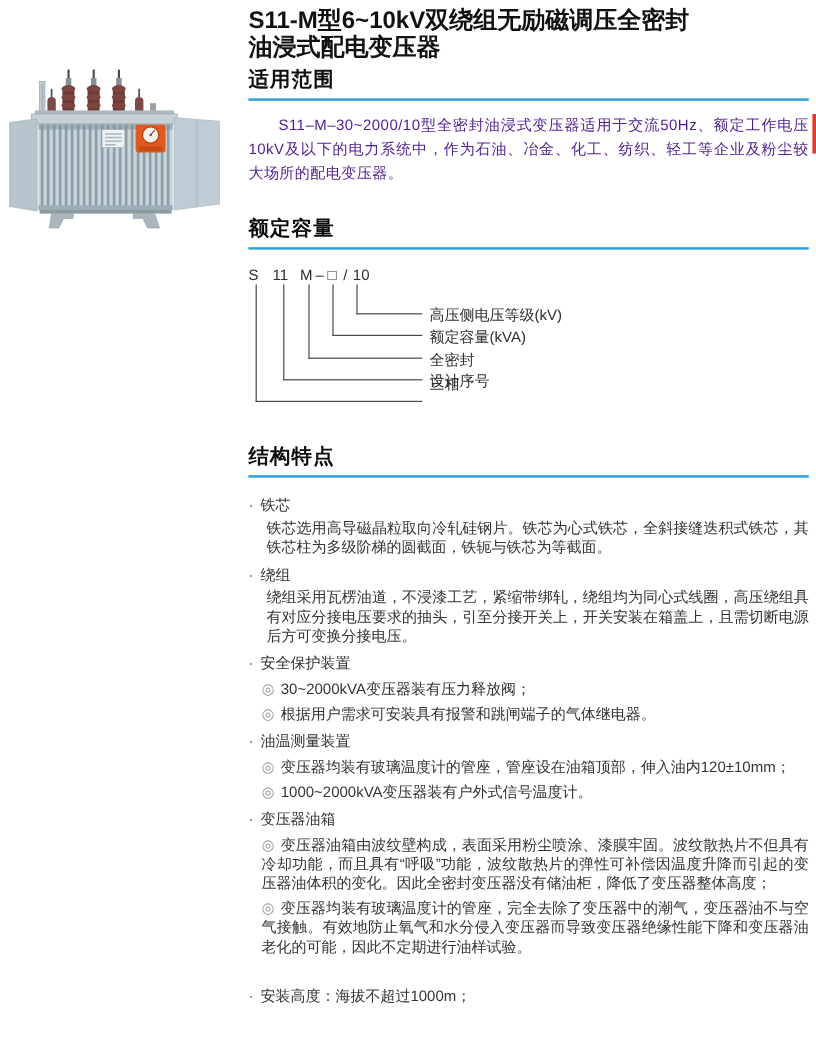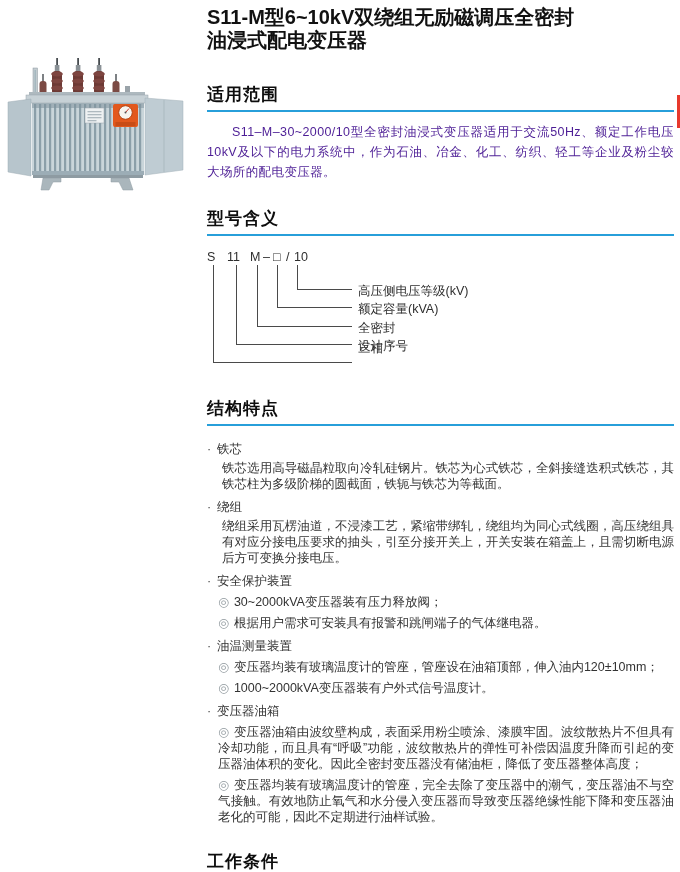--- a/index.html
+++ b/index.html
@@ -12,21 +12,21 @@
 
   
   .photo { position:absolute; left:5px; top:48px; width:185px; height:150px; }
 
   
   .col { position:absolute; left:207px; top:6px; width:467px; }
 
   h1 { font-size:20px; line-height:23px; font-weight:bold; color:#111; letter-spacing:0; }
 
   section { margin-top:26px; }
-  section.first { margin-top:32px; }
+  section.first { margin-top:4px; }
   h2 { font-size:17px; line-height:21px; font-weight:bold; color:#0d0d0d; letter-spacing:1px;
        padding-bottom:5px; border-bottom:2px solid #279fda; }
 
   .scope-body { margin-top:10px; font-size:12.5px; line-height:20px; color:#4c1d95;
                 text-indent:2em; text-align:justify; letter-spacing:0.4px; }
 
   
   .diagram { position:relative; margin-top:14px; height:122px; font-size:12.5px; color:#2e2e2e; }
   .code-part { position:absolute; top:0; font-weight:normal; }
   .conn { position:absolute; border-left:1px solid #4a4a4a; border-bottom:1px solid #4a4a4a; }
@@ -162,21 +162,21 @@
       <span>S11-M型6~10kV双绕组无励磁调压全密封</span><br>
       <span>油浸式配电变压器</span>
     </h1>
 
     <section class="first">
       <h2>适用范围</h2>
       <p class="scope-body">S11–M–30~2000/10型全密封油浸式变压器适用于交流50Hz、额定工作电压10kV及以下的电力系统中，作为石油、冶金、化工、纺织、轻工等企业及粉尘较大场所的配电变压器。</p>
     </section>
 
     <section>
-      <h2>型号含义</h2>
+      <h2>额定容量</h2>
       <div class="diagram">
         <span class="code-part" style="left:0">S</span>
         <span class="code-part" style="left:20px">11</span>
         <span class="code-part" style="left:43px">M</span>
         <span class="code-part" style="left:56px">–</span>
         <span class="code-part" style="left:66px">□</span>
         <span class="code-part" style="left:79px">/</span>
         <span class="code-part" style="left:87px">10</span>
 
         <div class="conn" style="left:90px;top:15px;width:55px;height:25px"></div>
@@ -234,21 +234,20 @@
           <span class="b2">◎</span><span>变压器油箱由波纹壁构成，表面采用粉尘喷涂、漆膜牢固。波纹散热片不但具有冷却功能，而且具有“呼吸”功能，波纹散热片的弹性可补偿因温度升降而引起的变压器油体积的变化。因此全密封变压器没有储油柜，降低了变压器整体高度；</span>
         </div>
         <div class="sub">
           <span class="b2">◎</span><span>变压器均装有玻璃温度计的管座，完全去除了变压器中的潮气，变压器油不与空气接触。有效地防止氧气和水分侵入变压器而导致变压器绝缘性能下降和变压器油老化的可能，因此不定期进行油样试验。</span>
         </div>
 
       </div>
     </section>
 
     <section>
-      <h2>工作条件</h2>
       <div class="cond-list">
         <div class="cond-item">
           <span class="b1">·</span><span>安装高度：海拔不超过1000m；</span>
         </div>
 
       </div>
     </section>
 
   </div>
 </div>

